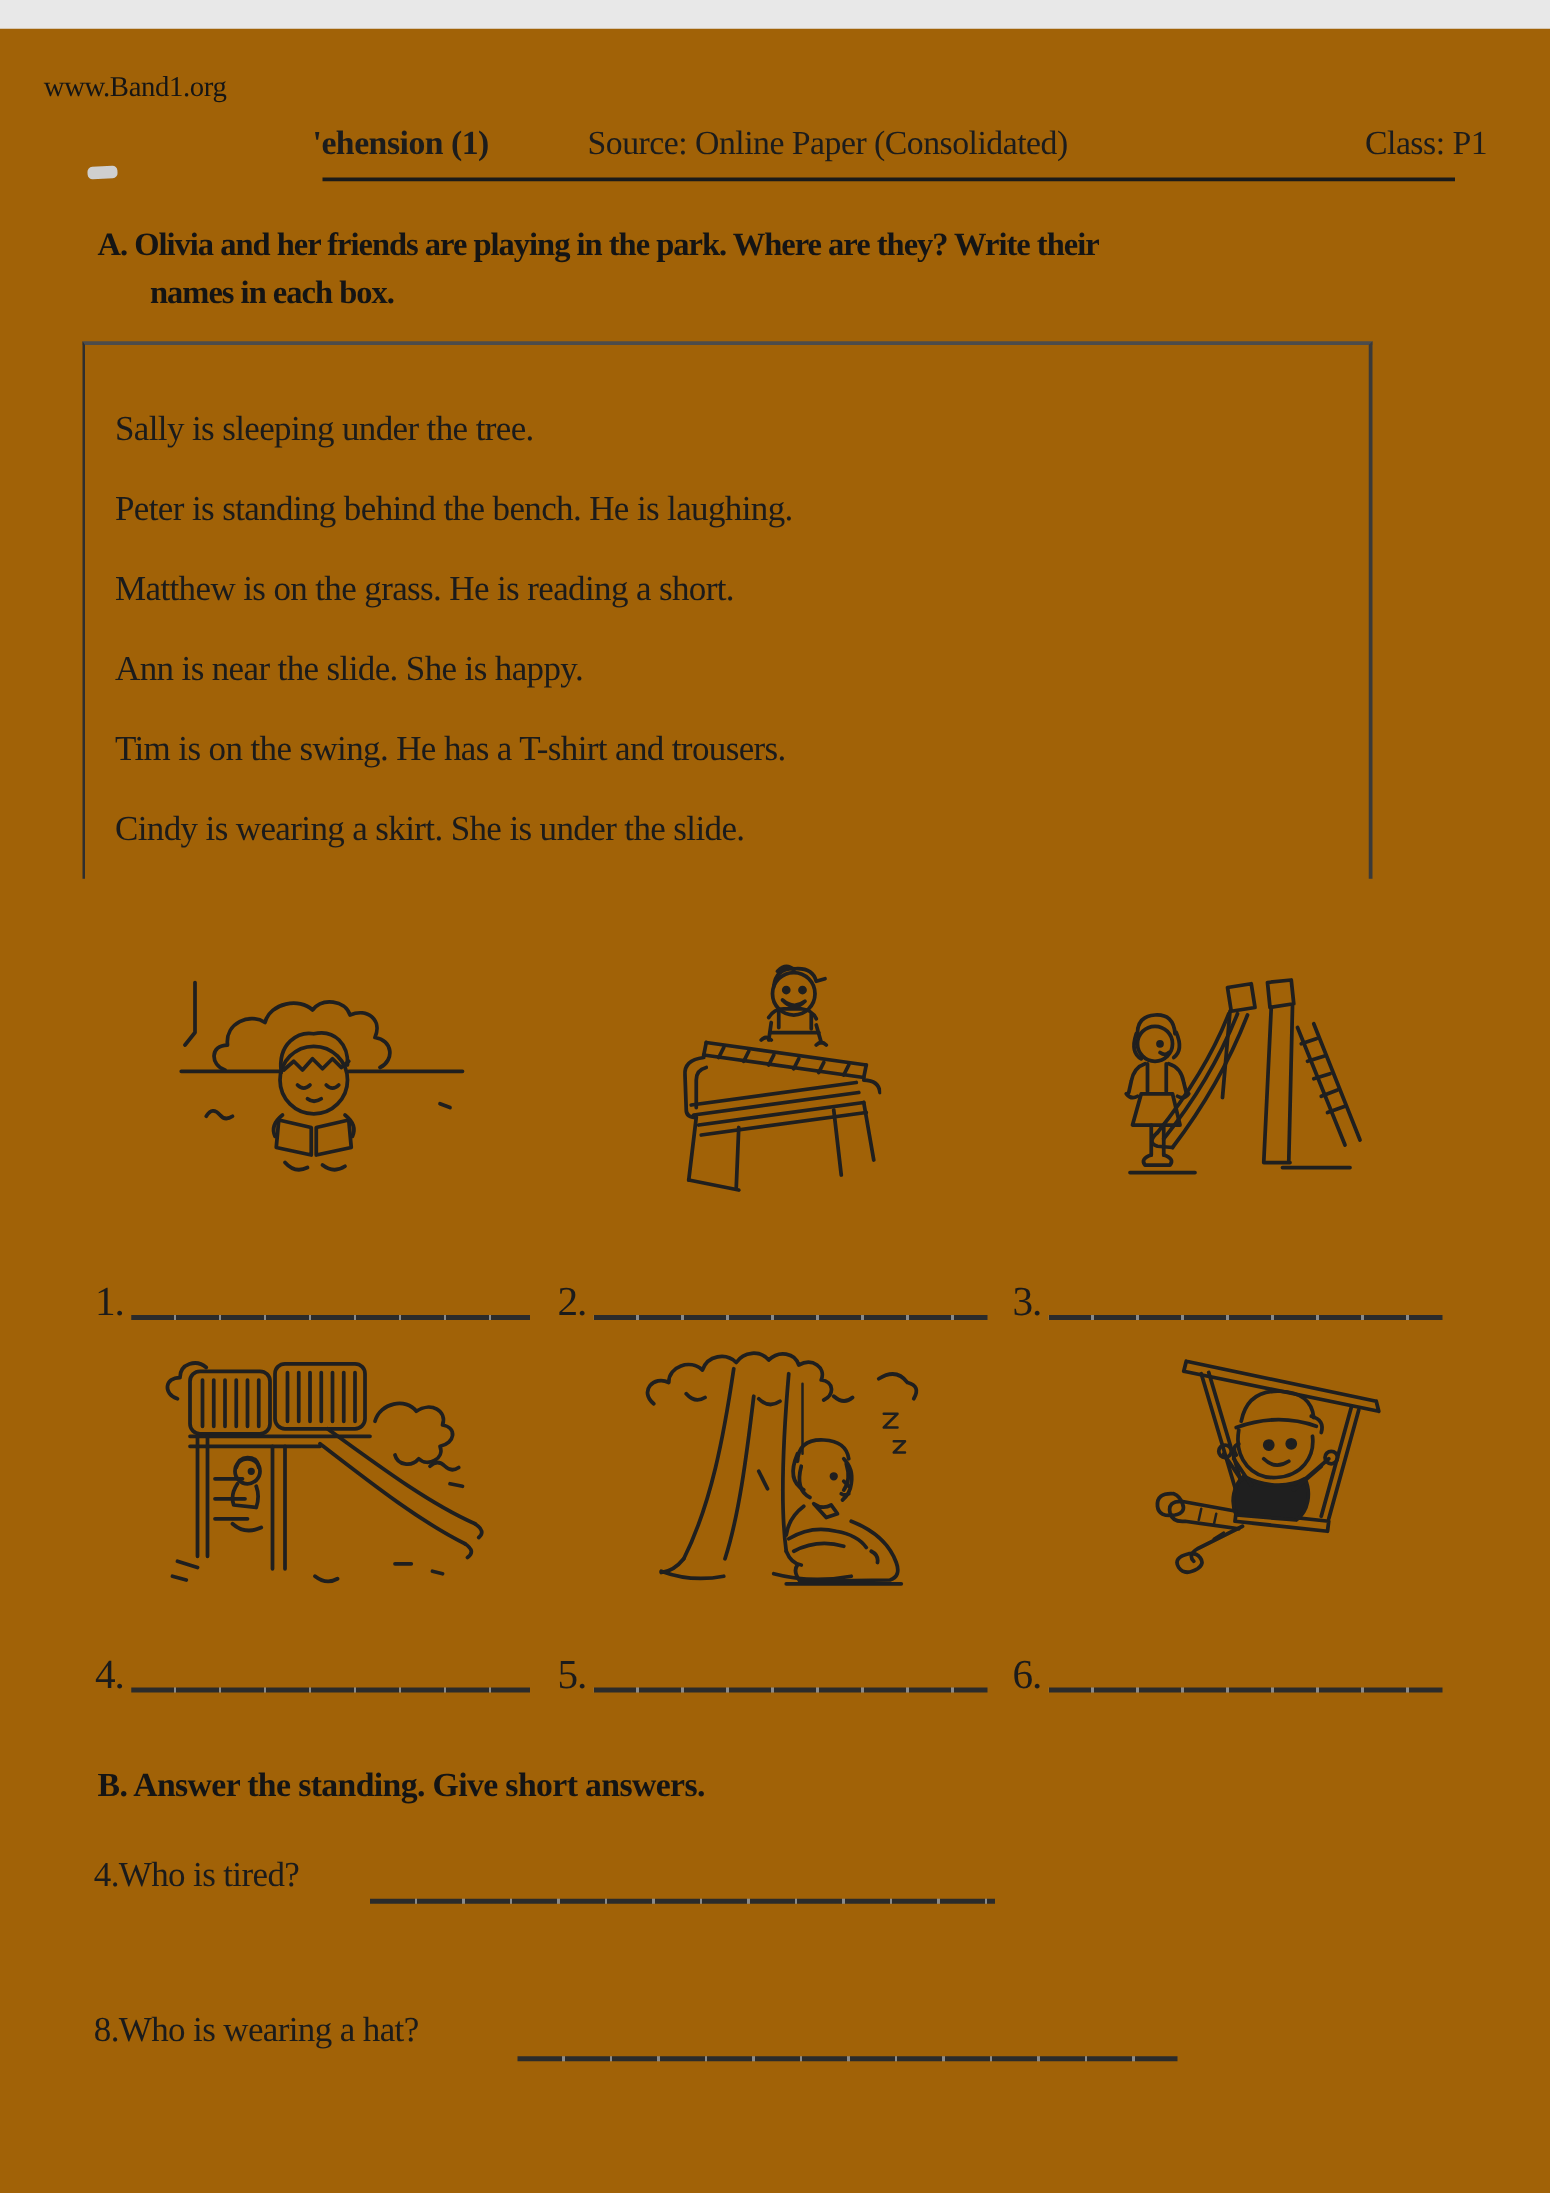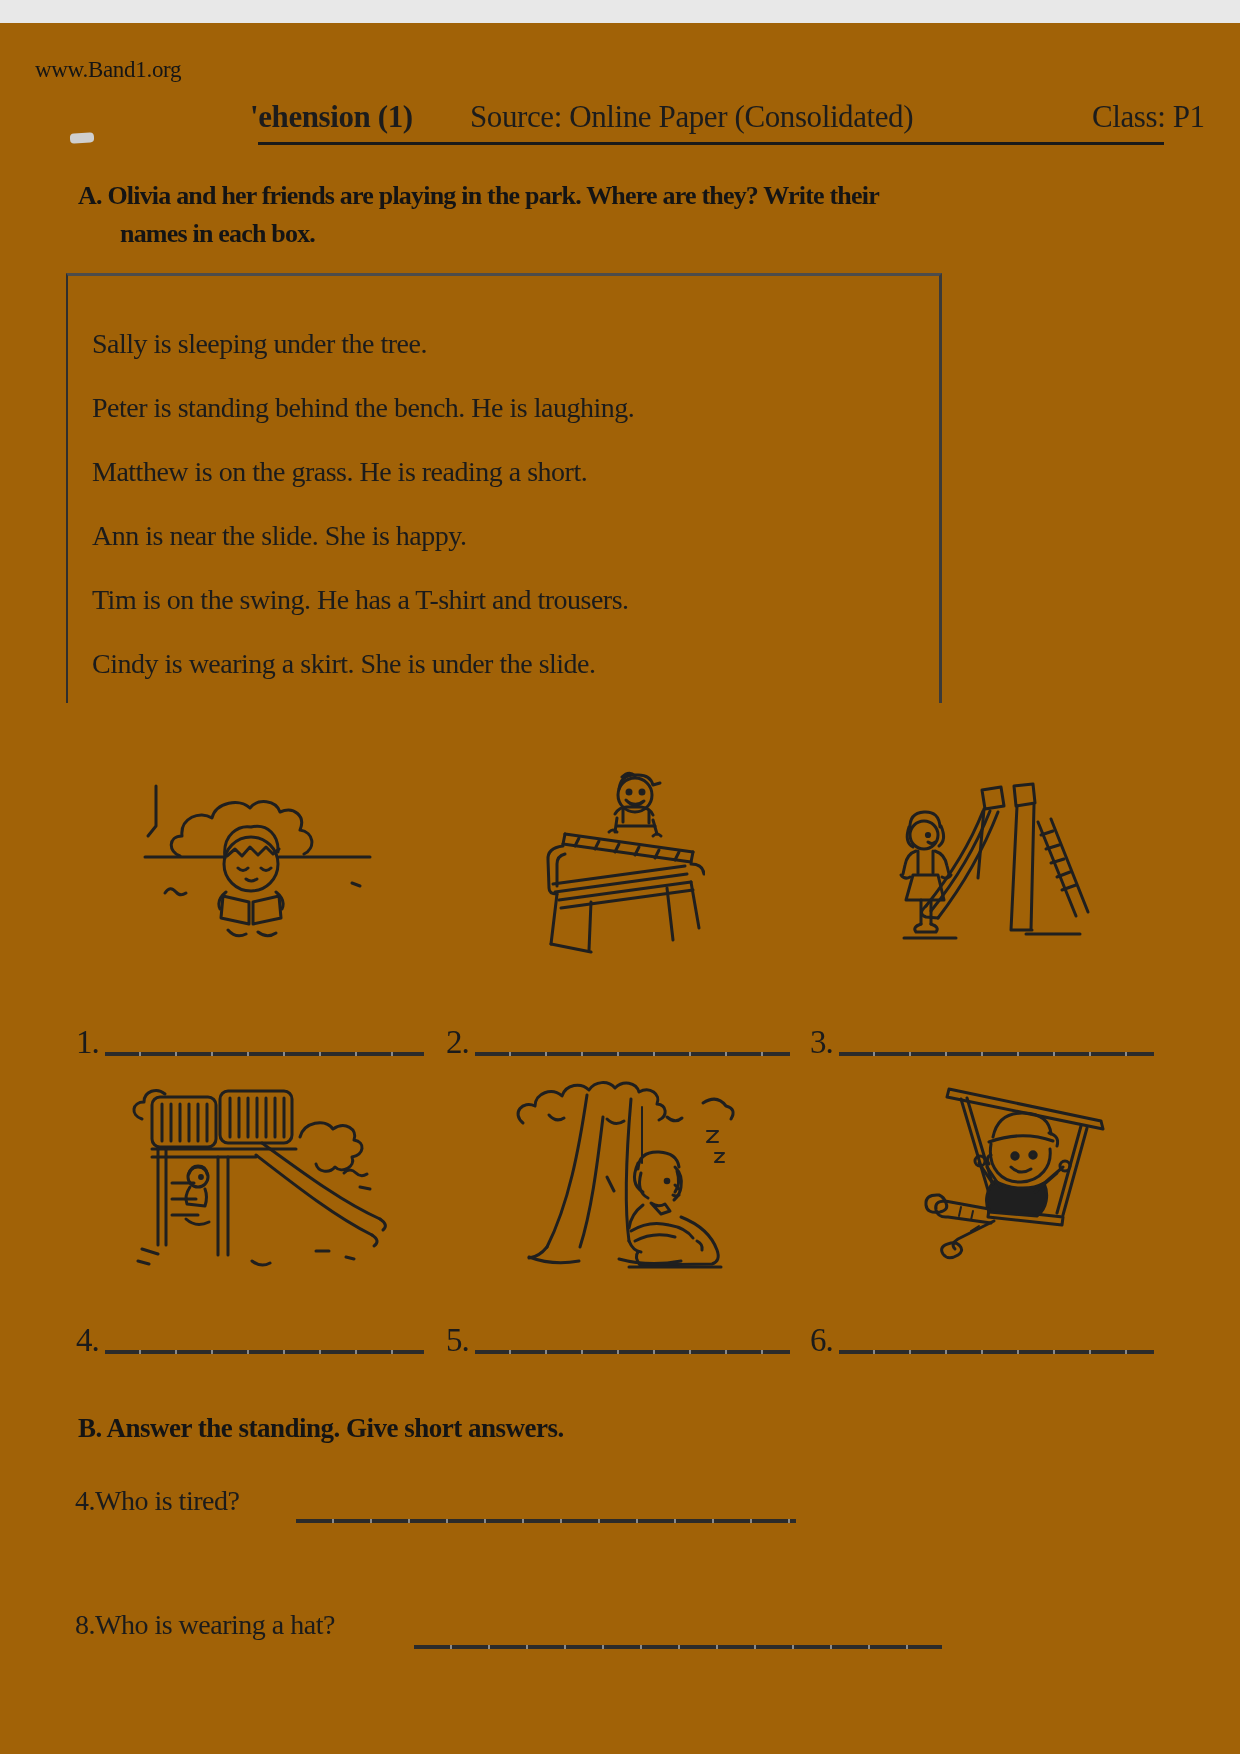--- a/index.html
+++ b/index.html
@@ -1,28 +1,28 @@
 <!DOCTYPE html>
 <html><head>
 <meta charset="utf-8">
 <style>
   html,body{margin:0;padding:0;background:#e8e8e8;}
   .page{position:relative;width:1240px;height:1754px;background:#a16207;overflow:hidden;
         font-family:Liberation Serif, serif;color:#1a1a1a;margin-top:23px;}
   .abs{position:absolute;}
   .site{left:35px;top:34px;font-size:23px;letter-spacing:-0.3px;color:#151515;}
-  .hdr{top:76px;font-size:31px;letter-spacing:-0.4px;color:#1c1c1c;white-space:nowrap;}
+  .hdr{top:76px;font-size:27px;letter-spacing:-0.4px;color:#1c1c1c;white-space:nowrap;}
   .hdr-title{left:250px;font-weight:bold;}
   .hdr-source{left:470px;}
   .hdr-class{left:1092px;}
   .hdr-rule{left:258px;top:119px;width:906px;height:3px;background:#1a1a1a;}
   .smudge{left:70px;top:110px;width:24px;height:10px;background:#cfcfcf;border-radius:4px;transform:rotate(-3deg);}
   .secA{left:78px;top:154px;font-size:26px;font-weight:bold;letter-spacing:-0.8px;line-height:38px;color:#141414;}
   .secA .indent{margin-left:42px;}
-  .sbox{left:66px;top:250px;width:876px;height:430px;box-sizing:border-box;
+  .sbox{left:66px;top:250px;width:1032px;height:430px;box-sizing:border-box;
         border-top:3px solid #4c4c4c;border-left:2px solid #2e2e2e;border-right:3px solid #3a3a3a;
         padding:36px 0 0 24px;}
   .sentence{font-size:28px;line-height:64px;letter-spacing:-0.5px;color:#1b1b1b;white-space:nowrap;}
   .blank{display:flex;align-items:flex-end;height:42px;}
   .bnum{font-size:33px;line-height:1;letter-spacing:-1px;color:#1b1b1b;}
   .bline{flex:1;height:6px;margin:0 0 3px 6px;
          background:repeating-linear-gradient(90deg,#2b2b2b 0 34px,#8a8a8a 34px 36px);
          background-position:bottom;background-size:100% 4px;background-repeat:no-repeat;}
   .secB{left:78px;top:1390px;font-size:27px;font-weight:bold;letter-spacing:-0.5px;color:#141414;white-space:nowrap;}
   .qlabel{font-size:28px;letter-spacing:-0.5px;color:#1b1b1b;white-space:nowrap;}

